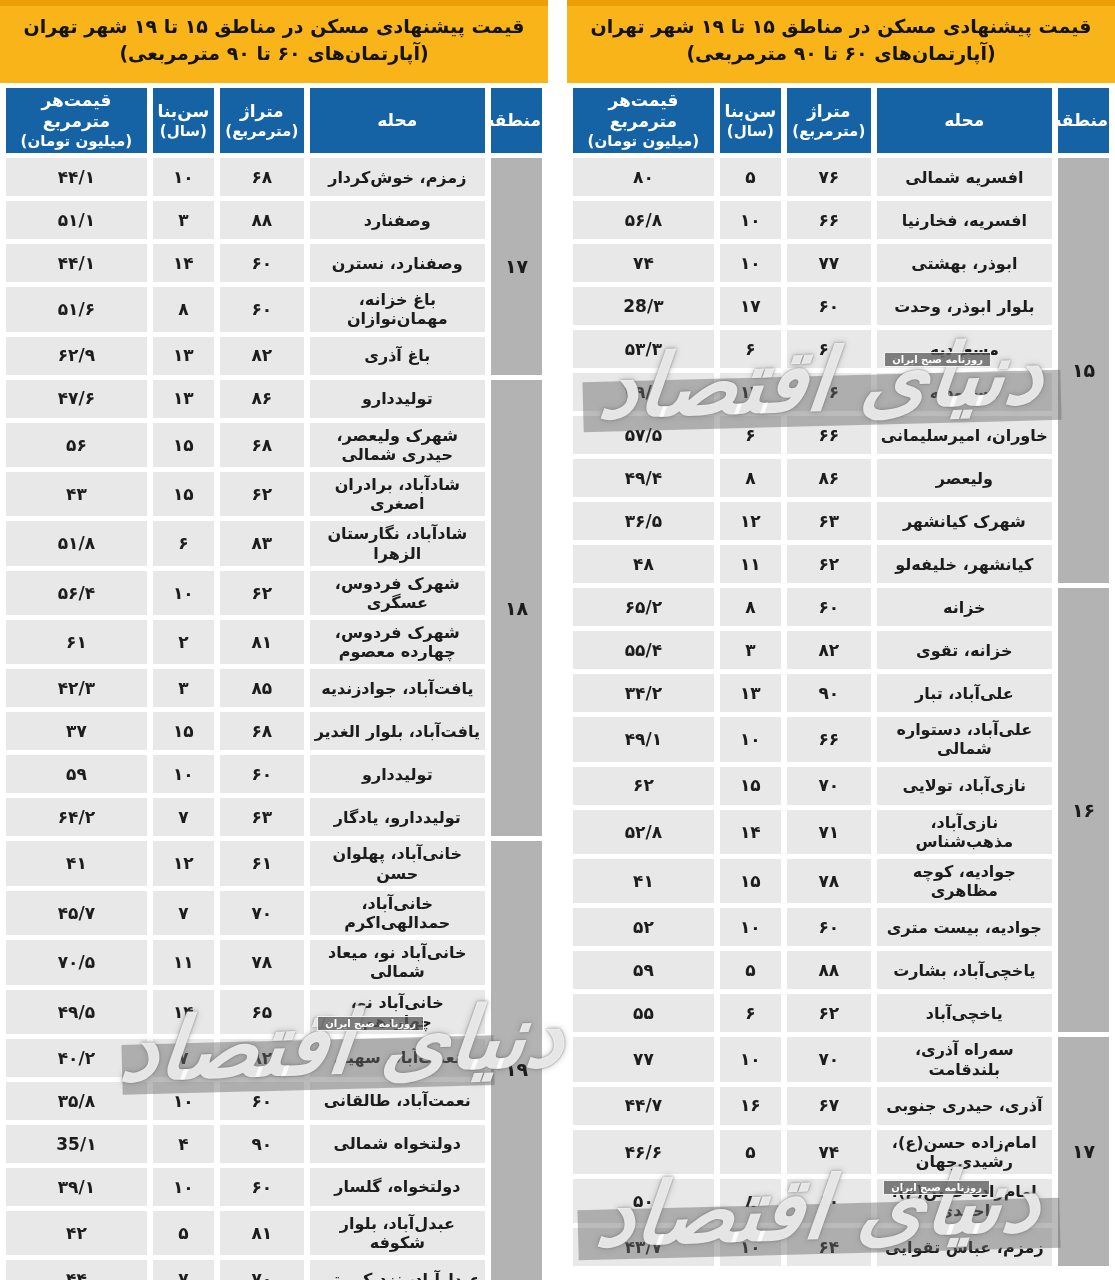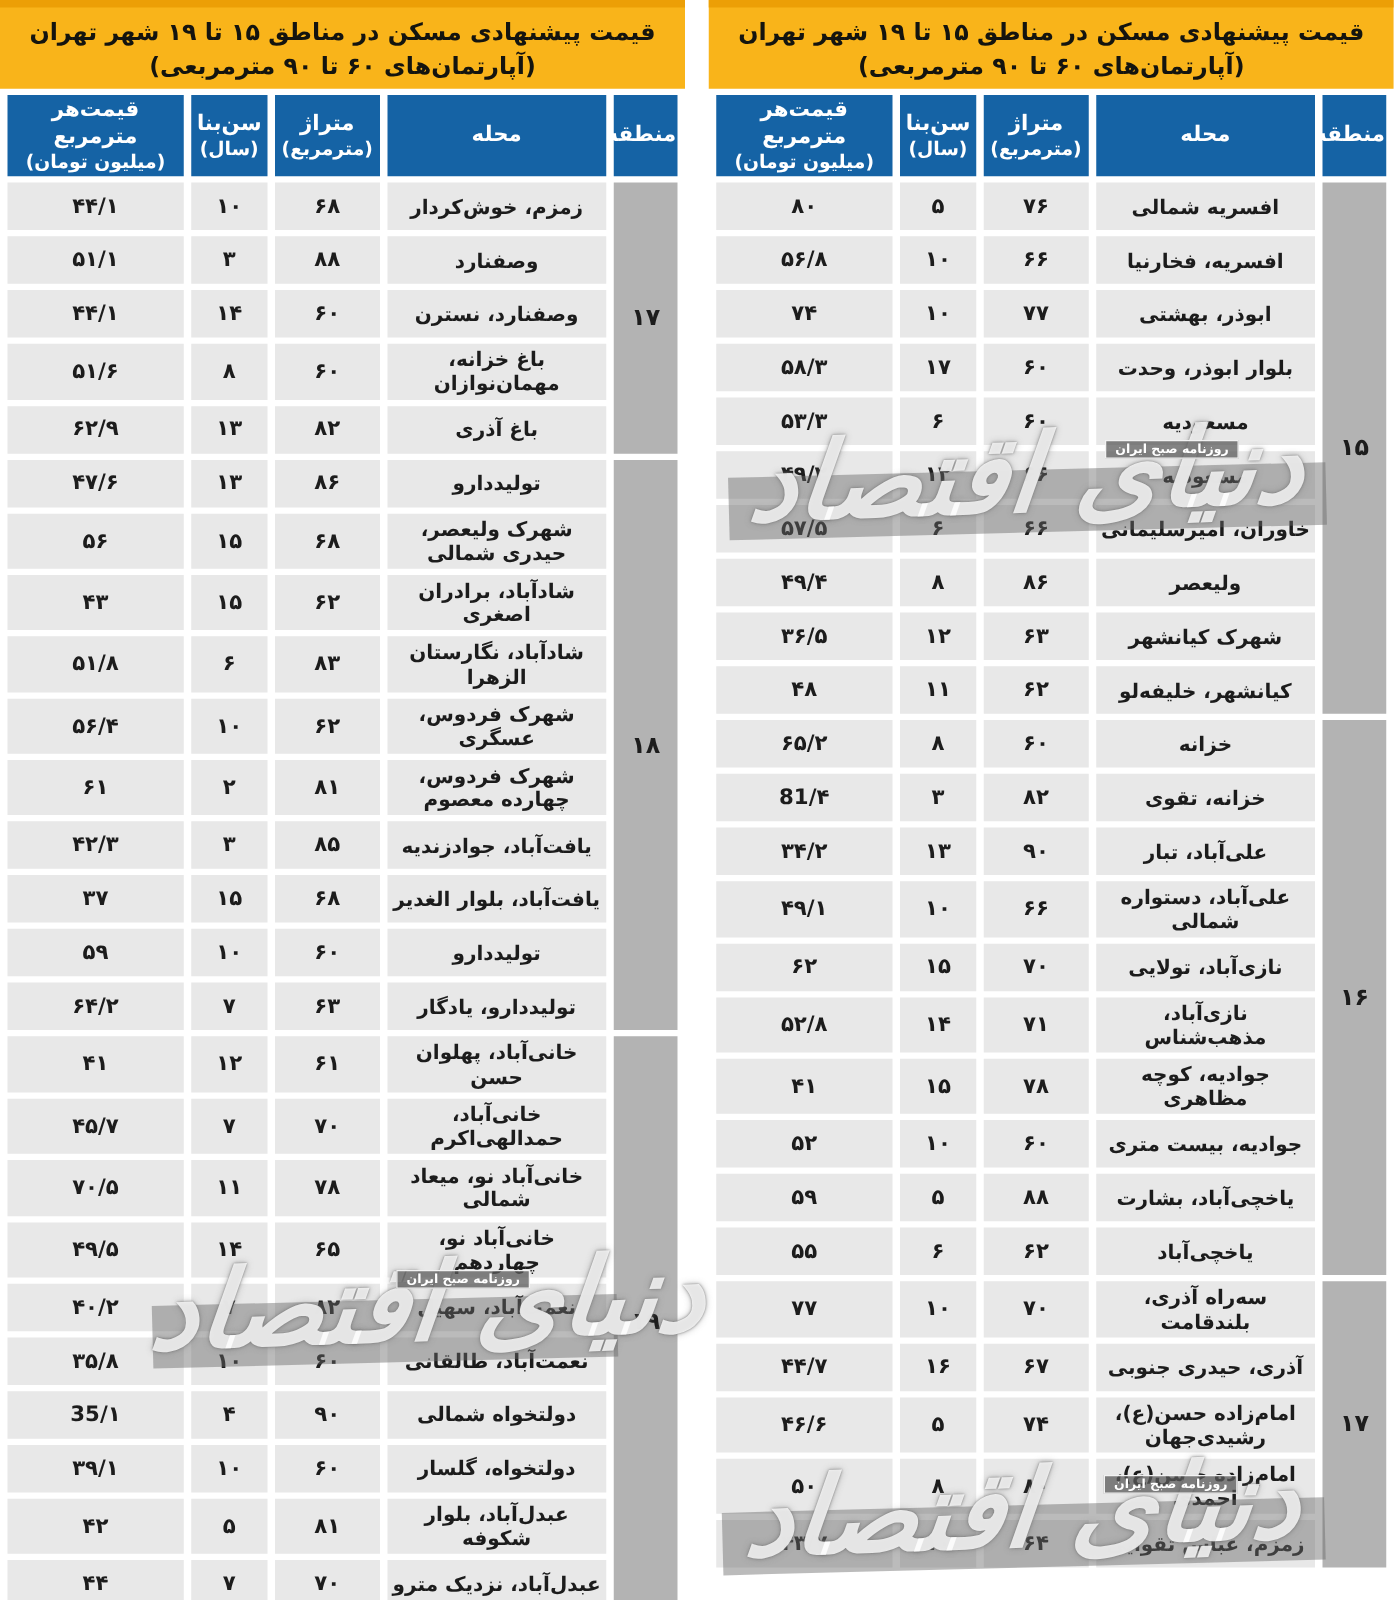--- a/index.html
+++ b/index.html
@@ -5,21 +5,21 @@
   * { margin:0; padding:0; box-sizing:border-box; }
   body { background:#fff; font-family:"DejaVu Sans", sans-serif; }
   .page { position:relative; width:1115px; height:1280px; margin:0 auto; background:#fff; overflow:hidden; }
 
   .tables { direction:rtl; display:flex; gap:19px; }
   .t { width:548px; flex:0 0 548px; }
 
   .ttl {
     background:#F9B41A; color:#14140f; text-align:center;
     font-weight:bold; font-size:19px; line-height:1.42;
-    padding:7px 4px 4px; border-top:6px solid #EC9F06;
+    padding:7px 4px 16px; border-top:6px solid #EC9F06;
   }
 
   table { width:548px; table-layout:fixed; border-collapse:separate; border-spacing:6px 5px; direction:rtl; }
   col.c-district { width:50px; }
   col.c-nb       { width:172px; }
   col.c-area     { width:82px; }
   col.c-age      { width:60px; }
   col.c-price    { width:138px; }
 
   th {
@@ -112,21 +112,21 @@
             <tr>
               <td class="nb">ابوذر، بهشتی</td>
               <td class="num">۷۷</td>
               <td class="num">۱۰</td>
               <td class="num">۷۴</td>
             </tr>
             <tr>
               <td class="nb">بلوار ابوذر، وحدت</td>
               <td class="num">۶۰</td>
               <td class="num">۱۷</td>
-              <td class="num">۵۸/۳</td>
+              <td class="num">28/۳</td>
             </tr>
             <tr>
               <td class="nb">مسعودیه</td>
               <td class="num">۶۰</td>
               <td class="num">۶</td>
               <td class="num">۵۳/۳</td>
             </tr>
             <tr>
               <td class="nb">مسعودیه</td>
               <td class="num">۶۶</td>
@@ -161,21 +161,21 @@
               <td class="district" rowspan="10">۱۶</td>
               <td class="nb">خزانه</td>
               <td class="num">۶۰</td>
               <td class="num">۸</td>
               <td class="num">۶۵/۲</td>
             </tr>
             <tr>
               <td class="nb">خزانه، تقوی</td>
               <td class="num">۸۲</td>
               <td class="num">۳</td>
-              <td class="num">81/۴</td>
+              <td class="num">۵۵/۴</td>
             </tr>
             <tr>
               <td class="nb">علی‌آباد، تبار</td>
               <td class="num">۹۰</td>
               <td class="num">۱۳</td>
               <td class="num">۳۴/۲</td>
             </tr>
             <tr>
               <td class="nb">علی‌آباد، دستواره شمالی</td>
               <td class="num">۶۶</td>

